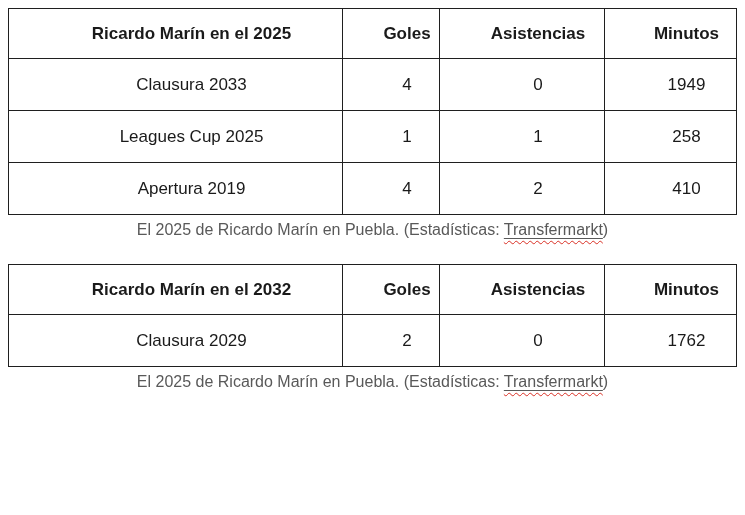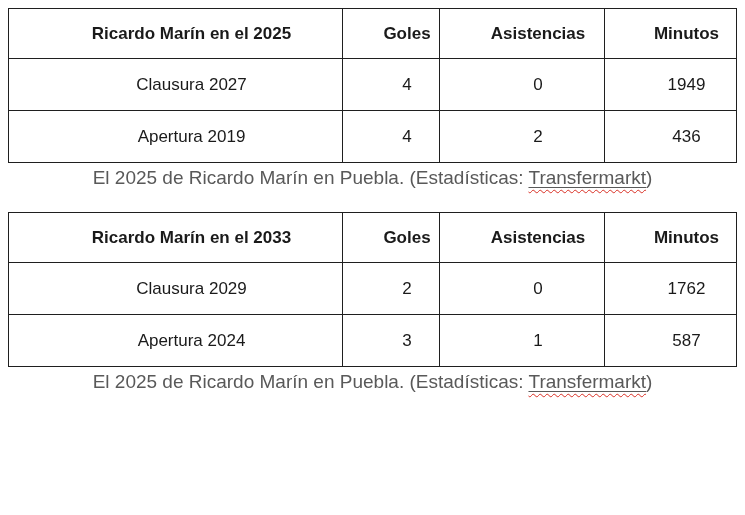--- a/index.html
+++ b/index.html
@@ -40,21 +40,21 @@
     font-weight: normal;
   }
   col.c-label { width: 334px; }
   col.c-goles { width: 97px; }
   col.c-asist { width: 165px; }
   col.c-min   { width: 132px; }
   .table-caption {
     width: 728px;
     margin: 5px auto 24px auto;
     text-align: center;
-    font-size: 19px;
+    font-size: 16px;
     line-height: 20px;
     color: #595959;
   }
   .tm-link {
     color: #595959;
     text-decoration: underline solid #595959;
     text-decoration-thickness: 1px;
     text-underline-offset: 3px;
     cursor: pointer;
   }
@@ -80,62 +80,62 @@
     <thead>
       <tr>
         <th>Ricardo Marín en el 2025</th>
         <th>Goles</th>
         <th>Asistencias</th>
         <th>Minutos</th>
       </tr>
     </thead>
     <tbody>
       <tr>
-        <td>Clausura 2027</td>
+        <td>Clausura 2033</td>
         <td>4</td>
         <td>0</td>
         <td>1949</td>
       </tr>
       <tr>
+        <td>Leagues Cup 2025</td>
+        <td>1</td>
+        <td>1</td>
+        <td>258</td>
+      </tr>
+      <tr>
         <td>Apertura 2019</td>
         <td>4</td>
         <td>2</td>
-        <td>436</td>
+        <td>410</td>
       </tr>
     </tbody>
   </table>
 
   <div class="table-caption"><span>El 2025 de Ricardo Marín en Puebla. (Estadísticas: </span><span class="tm-link"><span class="tm-wavy">Transfermarkt</span></span><span>)</span></div>
 
   <table class="stats-table">
     <colgroup>
       <col class="c-label">
         <col class="c-goles">
         <col class="c-asist">
         <col class="c-min">
     </colgroup>
     <thead>
       <tr>
-        <th>Ricardo Marín en el 2033</th>
+        <th>Ricardo Marín en el 2032</th>
         <th>Goles</th>
         <th>Asistencias</th>
         <th>Minutos</th>
       </tr>
     </thead>
     <tbody>
       <tr>
         <td>Clausura 2029</td>
         <td>2</td>
         <td>0</td>
         <td>1762</td>
       </tr>
-      <tr>
-        <td>Apertura 2024</td>
-        <td>3</td>
-        <td>1</td>
-        <td>587</td>
-      </tr>
     </tbody>
   </table>
 
   <div class="table-caption"><span>El 2025 de Ricardo Marín en Puebla. (Estadísticas: </span><span class="tm-link"><span class="tm-wavy">Transfermarkt</span></span><span>)</span></div>
 
 </div>
 
 </body></html>

